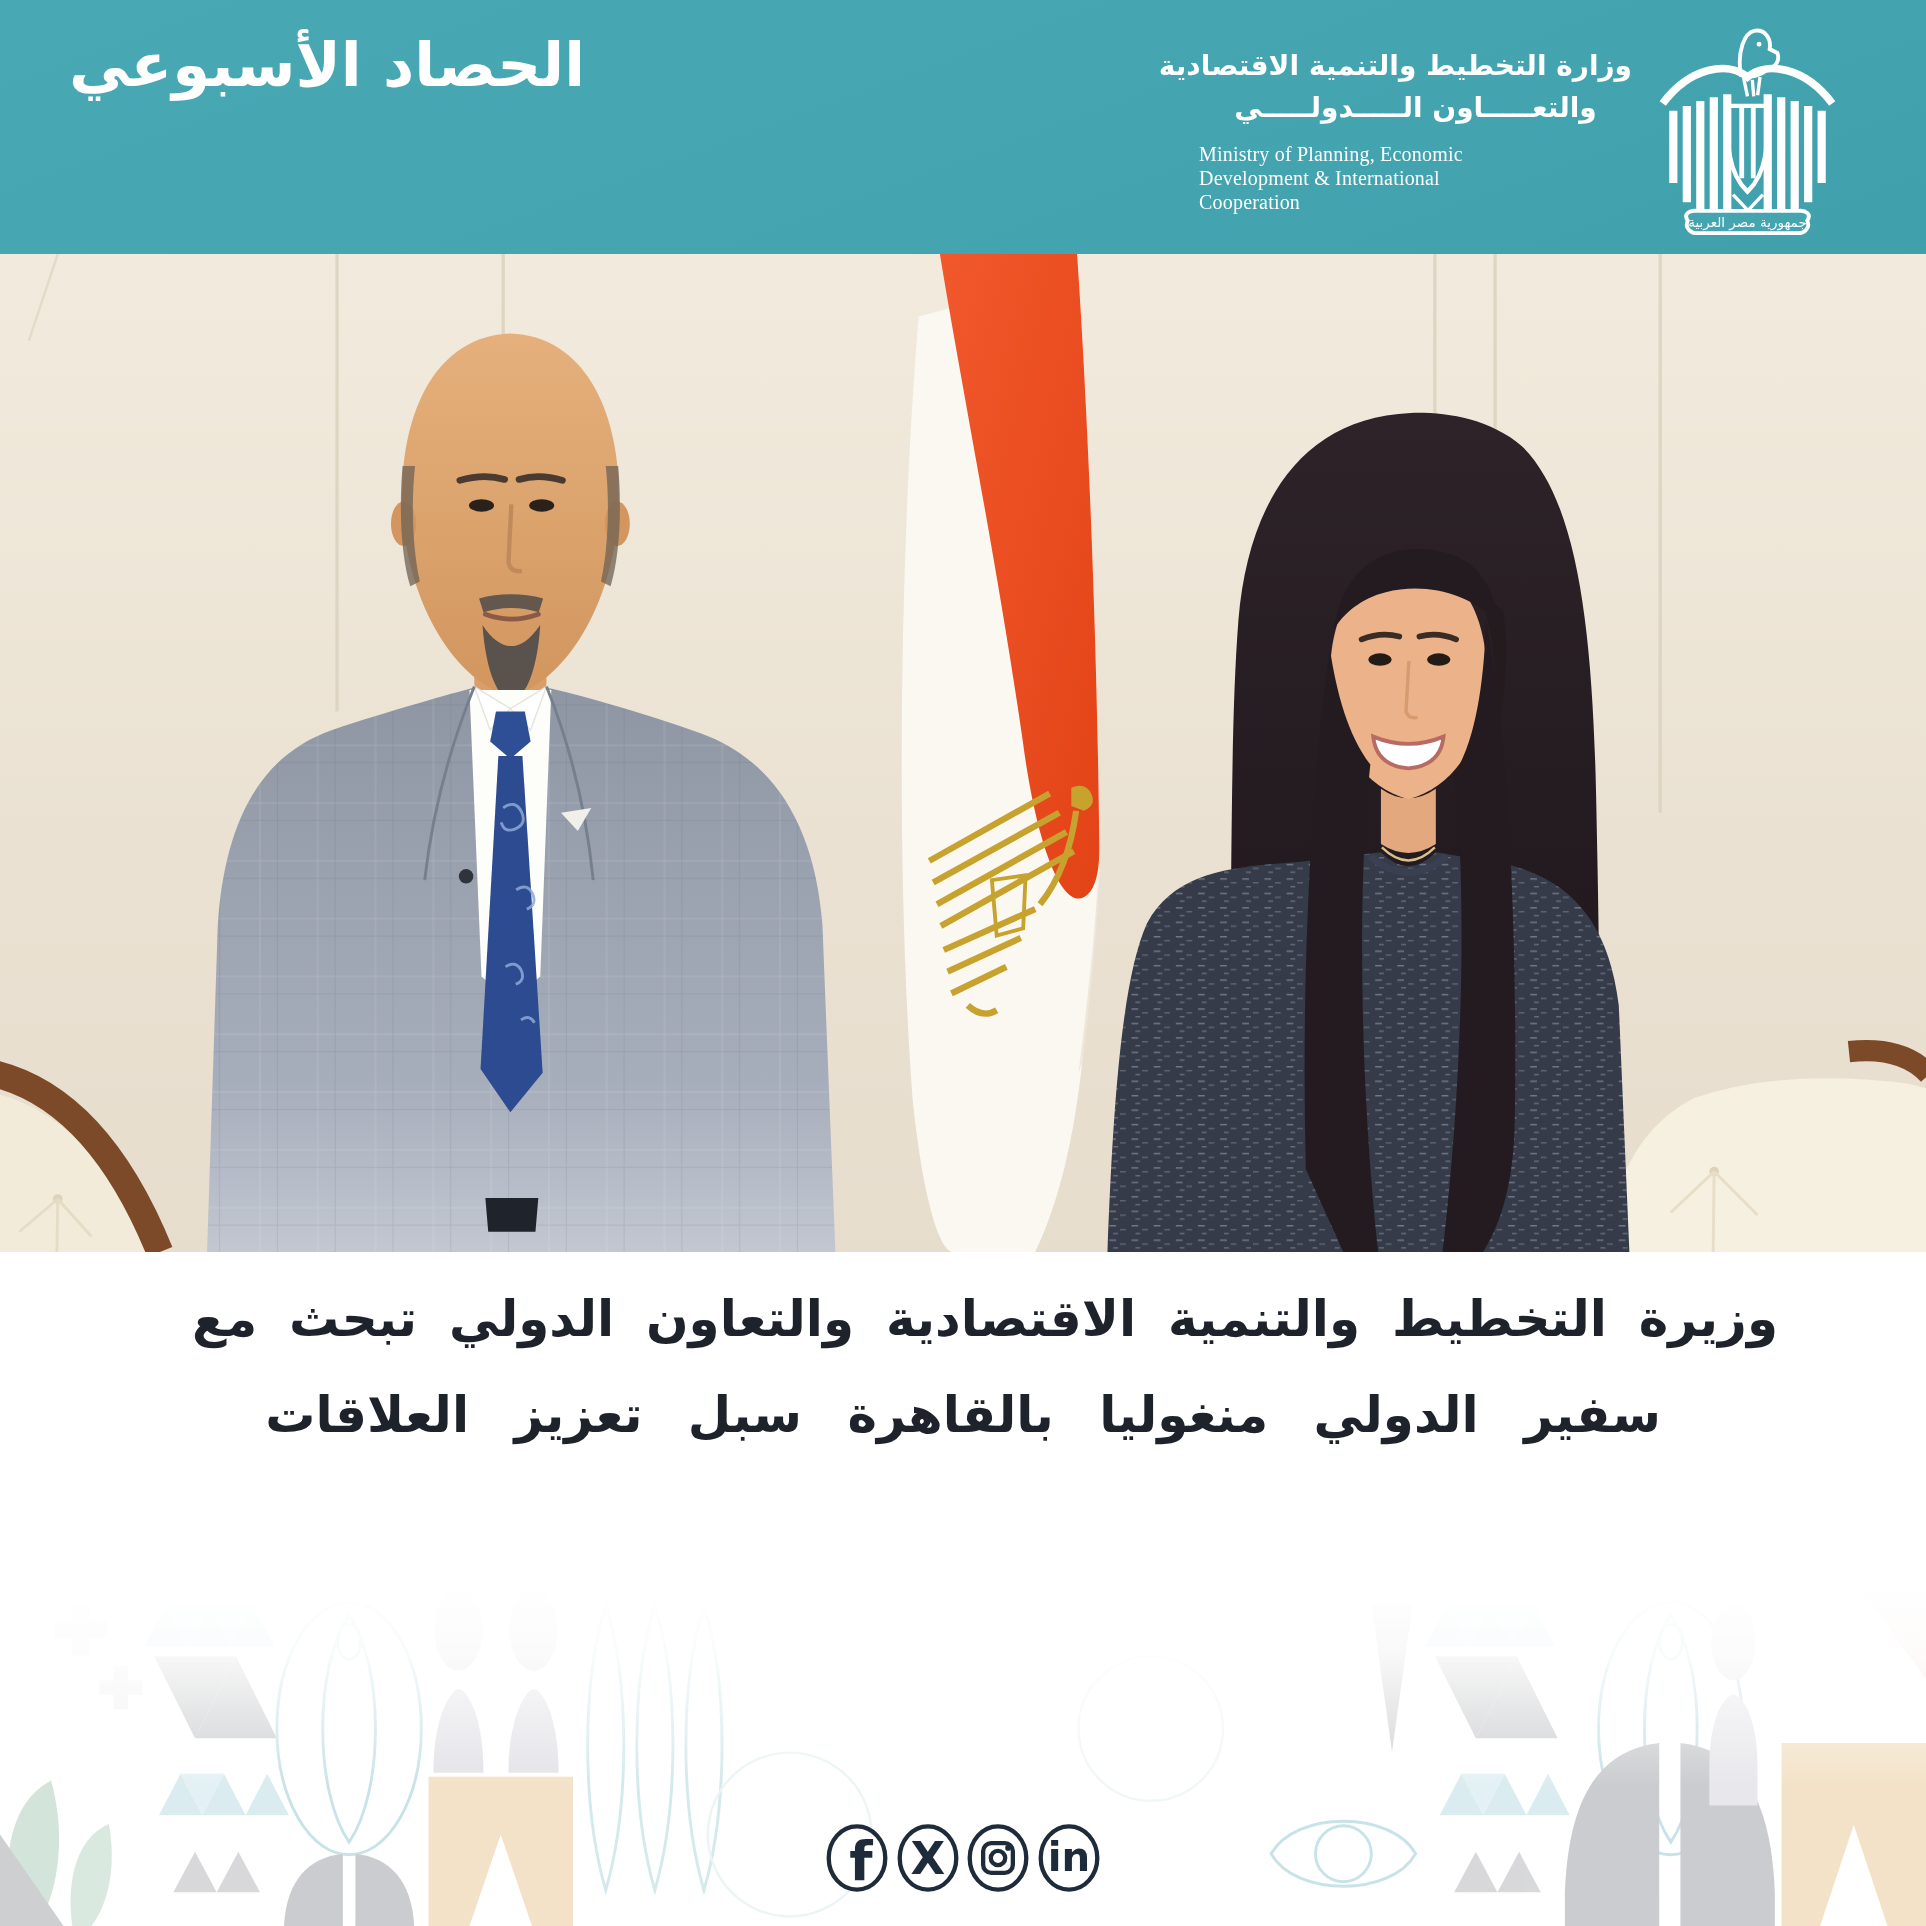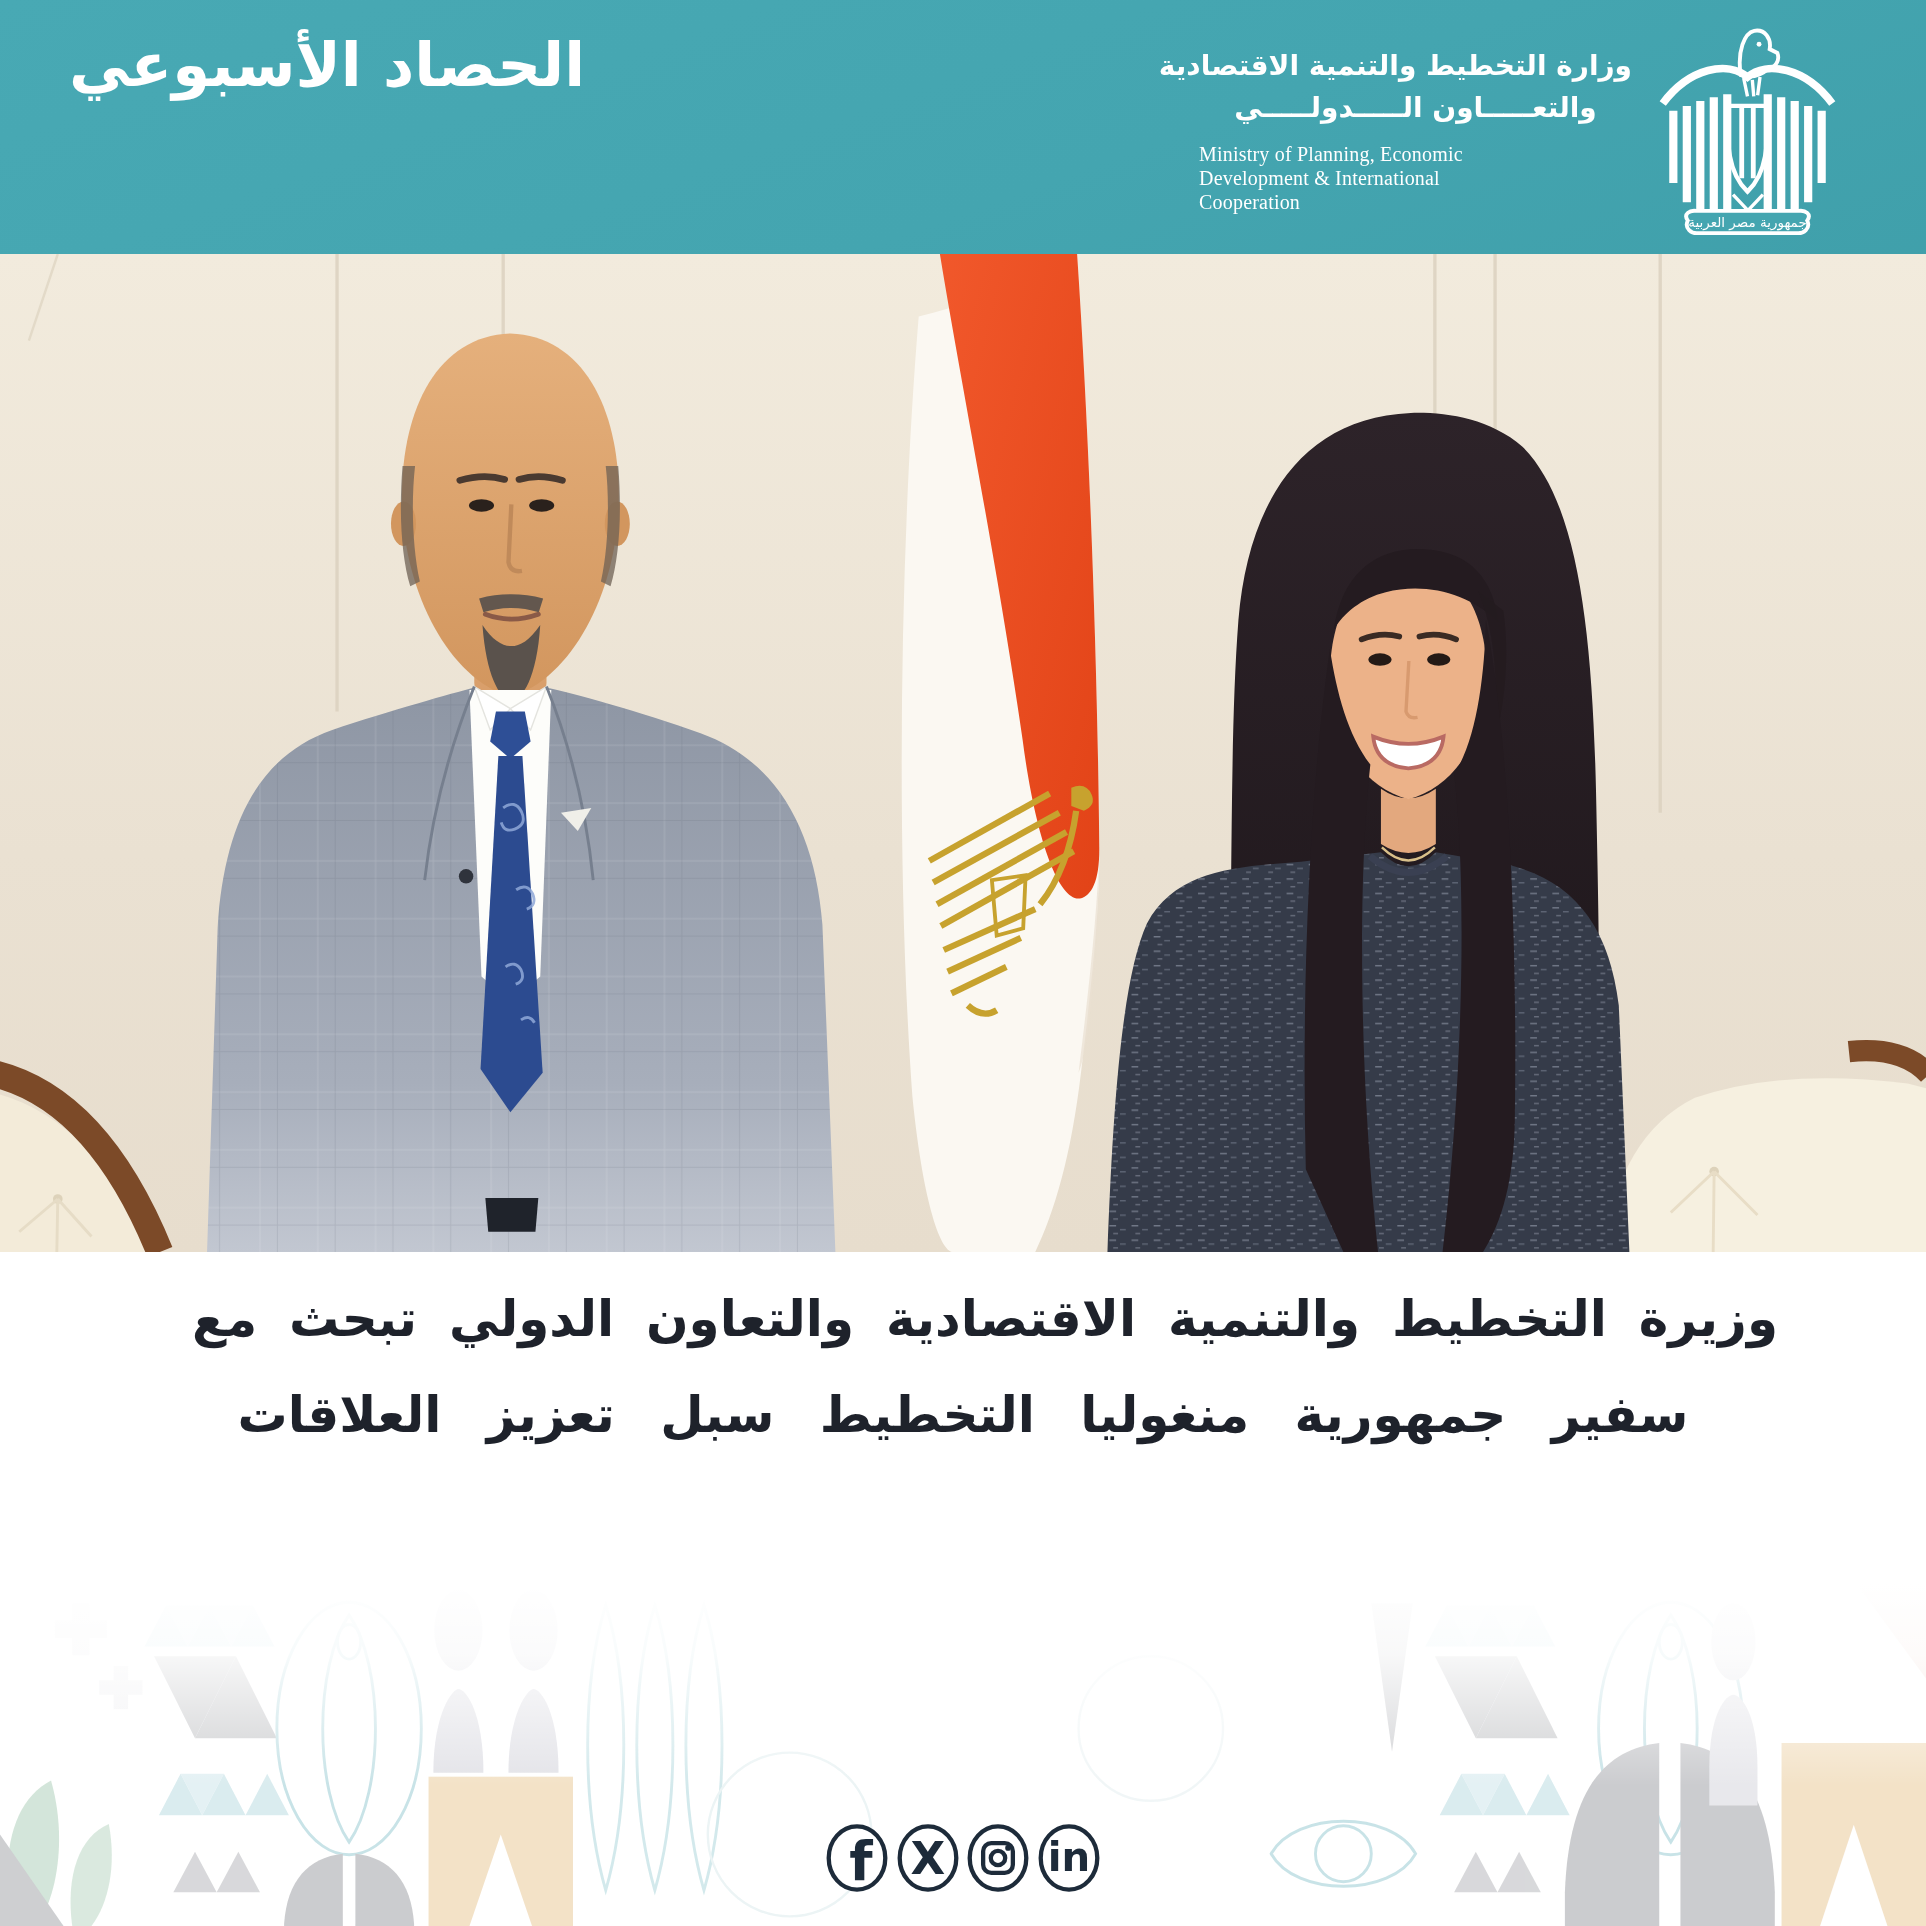--- a/index.html
+++ b/index.html
@@ -224,21 +224,21 @@
         <path d="M2870,1232 Q2925,1286 2980,1232" stroke="#d9c08a" stroke-width="5" fill="none"></path>
 
         <path d="M2762,820 C2722,1100 2702,1500 2712,1900 L2790,2072 L2862,2072 C2822,1700 2820,1300 2846,1060 C2800,1000 2776,912 2762,820 Z" fill="#241b20"></path>
         <path d="M3086,760 C3132,1000 3152,1400 3146,1800 C3144,1920 3120,2010 3080,2072 L2996,2072 C3040,1700 3046,1300 3020,1080 C3066,1010 3083,880 3086,760 Z" fill="#241b20"></path>
       </g>
     </svg>
   </div>
 
   <div class="caption">
     <div class="cap-line cap-1">وزيرة التخطيط والتنمية الاقتصادية والتعاون الدولي تبحث مع</div>
-    <div class="cap-line cap-2">سفير جمهورية منغوليا التخطيط سبل تعزيز العلاقات</div>
+    <div class="cap-line cap-2">سفير الدولي منغوليا بالقاهرة سبل تعزيز العلاقات</div>
   </div>
 
   <div class="pattern">
     <svg viewBox="0 0 4000 710" preserveAspectRatio="none">
 
       <path d="M28,710 C-4,560 28,448 106,408 C138,520 122,644 76,710 Z" fill="#cfe3d6"></path>
       <path d="M150,710 C136,606 164,524 226,498 C242,584 226,662 190,710 Z" fill="#cfe3d6" opacity=".85"></path>
       <polygon points="0,520 132,710 0,710" fill="#c9cacd"></polygon>
 
       <path d="M150,40 h36 v36 h36 v36 h-36 v36 h-36 v-36 h-36 v-36 h36 z" fill="#ececee"></path>

